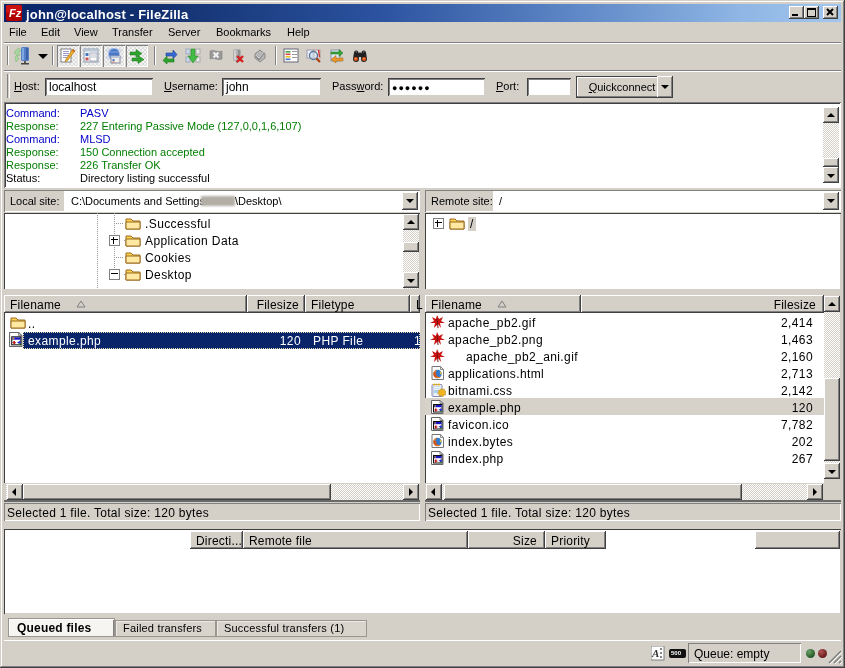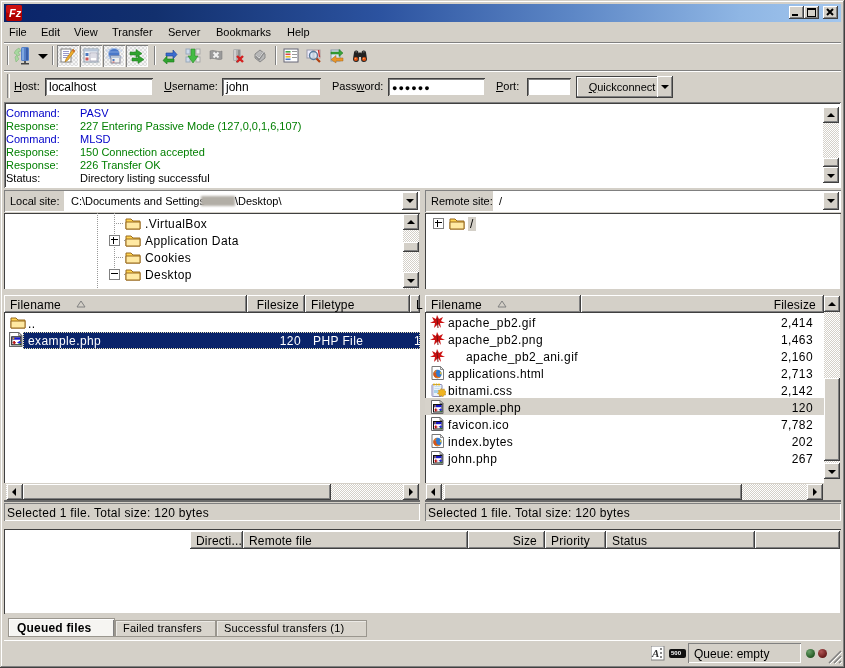--- a/index.html
+++ b/index.html
@@ -54,20 +54,21 @@
 </style></head>
 <body>
 <div class="win"></div>
 
 <div class="abs title">
   <svg class="abs" style="left:2px;top:1px" width="16" height="16" viewBox="0 0 16 16">
       <rect x="0" y="0" width="16" height="16" rx="2" fill="#b00000"></rect>
       <rect x="0" y="0" width="16" height="8" rx="2" fill="#cc1111"></rect>
       <text x="3" y="12" font-family="Liberation Sans" font-size="11" font-weight="bold" font-style="italic" fill="#fff">Fz</text>
     </svg>
+  <div class="txt">john@localhost - FileZilla</div>
   <div class="tbtn" style="left:785px;">
       <div class="abs" style="left:3px;top:8px;width:6px;height:2px;background:#000"></div>
     </div>
   <div class="tbtn" style="left:800px;">
       <div class="abs" style="left:3px;top:2px;width:7px;height:6px;border:1px solid #000;border-top-width:2px"></div>
     </div>
   <div class="tbtn" style="left:819px;"><svg width="15" height="13">
         <path d="M4 3 L10 9 M10 3 L4 9" stroke="#000" stroke-width="2"></path>
       </svg></div>
 </div>
@@ -254,21 +255,21 @@
     <div class="dotv" style="left:93px;top:0;height:76px;"></div>
     <div class="dotv" style="left:110px;top:0;height:64px;"></div>
     <div class="doth" style="left:110px;top:10px;width:10px;"></div>
     <div class="doth" style="left:120px;top:27px;width:3px;"></div>
     <div class="doth" style="left:110px;top:44px;width:10px;"></div>
     <div class="doth" style="left:120px;top:61px;width:3px;"></div>
     <svg class="abs" style="left:121px;top:3px" width="16" height="14" viewBox="0 0 16 14">
         <path d="M1 3 h5 l2 2 h7 v8 h-14 z" fill="#ffd34f" stroke="#996a1e" stroke-width="1"></path>
         <path d="M1 6 h14 v7 h-14 z" fill="#ffe9a2" stroke="#996a1e" stroke-width="1"></path>
       </svg>
-    <span class="ftext" style="left:141px;top:4px;">.VirtualBox</span>
+    <span class="ftext" style="left:141px;top:4px;">.Successful</span>
     <div class="pmbox plus" style="left:105px;top:22px;"></div>
     <svg class="abs" style="left:121px;top:20px" width="16" height="14" viewBox="0 0 16 14">
         <path d="M1 3 h5 l2 2 h7 v8 h-14 z" fill="#ffd34f" stroke="#996a1e" stroke-width="1"></path>
         <path d="M1 6 h14 v7 h-14 z" fill="#ffe9a2" stroke="#996a1e" stroke-width="1"></path>
       </svg>
     <span class="ftext" style="left:141px;top:21px;">Application Data</span>
     <svg class="abs" style="left:121px;top:37px" width="16" height="14" viewBox="0 0 16 14">
         <path d="M1 3 h5 l2 2 h7 v8 h-14 z" fill="#ffd34f" stroke="#996a1e" stroke-width="1"></path>
         <path d="M1 6 h14 v7 h-14 z" fill="#ffe9a2" stroke="#996a1e" stroke-width="1"></path>
       </svg>
@@ -408,21 +409,21 @@
       <span class="ftext" style="left:23px;top:105px;">favicon.ico</span>
       <span class="ftext num" style="top:105px;">7,782</span>
     <svg class="abs" style="left:5px;top:121px" width="16" height="14" viewBox="0 0 16 14">
         <use href="#ffx"></use>
       </svg>
       <span class="ftext" style="left:23px;top:122px;">index.bytes</span>
       <span class="ftext num" style="top:122px;">202</span>
     <svg class="abs" style="left:5px;top:138px" width="16" height="14" viewBox="0 0 16 14">
         <use href="#phpw"></use>
       </svg>
-      <span class="ftext" style="left:23px;top:139px;">john.php</span>
+      <span class="ftext" style="left:23px;top:139px;">index.php</span>
       <span class="ftext num" style="top:139px;">267</span>
   </div>
 
   <div class="abs sbtrack" style="left:824px;top:296px;width:16px;height:183px;"></div>
   <div class="sbbtn" style="left:824px;top:296px;width:16px;height:16px;">
       <div class="arr" style="left:4px;top:6px;border-left:4px solid transparent;border-right:4px solid transparent;border-bottom:4px solid #000;"></div>
     </div>
   <div class="sbthumb" style="left:824px;top:378px;width:16px;height:83px;"></div>
   <div class="sbbtn" style="left:824px;top:463px;width:16px;height:16px;">
       <div class="arr" style="left:4px;top:7px;border-left:4px solid transparent;border-right:4px solid transparent;border-top:4px solid #000;"></div>
@@ -449,23 +450,20 @@
         <span>Directi...</span>
       </div>
     <div class="hdrcell" style="left:238px;width:225px;height:18px;">
         <span>Remote file</span>
       </div>
     <div class="hdrcell" style="left:463px;width:77px;height:18px;">
         <span style="left:auto;right:8px;">Size</span>
       </div>
     <div class="hdrcell" style="left:540px;width:61px;height:18px;">
         <span>Priority</span>
-      </div>
-    <div class="hdrcell" style="left:601px;width:149px;height:18px;">
-        <span>Status</span>
       </div>
     <div class="hdrcell" style="left:750px;width:85px;height:18px;"></div>
   </div>
 
   <div class="abs" style="left:9px;top:619px;width:105px;height:17px;background:#f6f5f2;box-shadow:inset 1px 1px 0 #fff, inset -1px 0 0 #808080, 0 0 0 1px #9a968e;text-decoration:underline;">
       <span class="abs" style="left:8px;top:2px;font-size:12px;font-weight:bold;letter-spacing:.2px;">Queued files</span>
     </div>
   <div class="abs" style="left:116px;top:621px;width:99px;height:15px;background:#d8d4cc;box-shadow:inset 1px 1px 0 #eceae6, 0 0 0 1px #9a968e;">
       <span class="abs" style="left:7px;top:1px;letter-spacing:.2px;">Failed transfers</span>
     </div>

